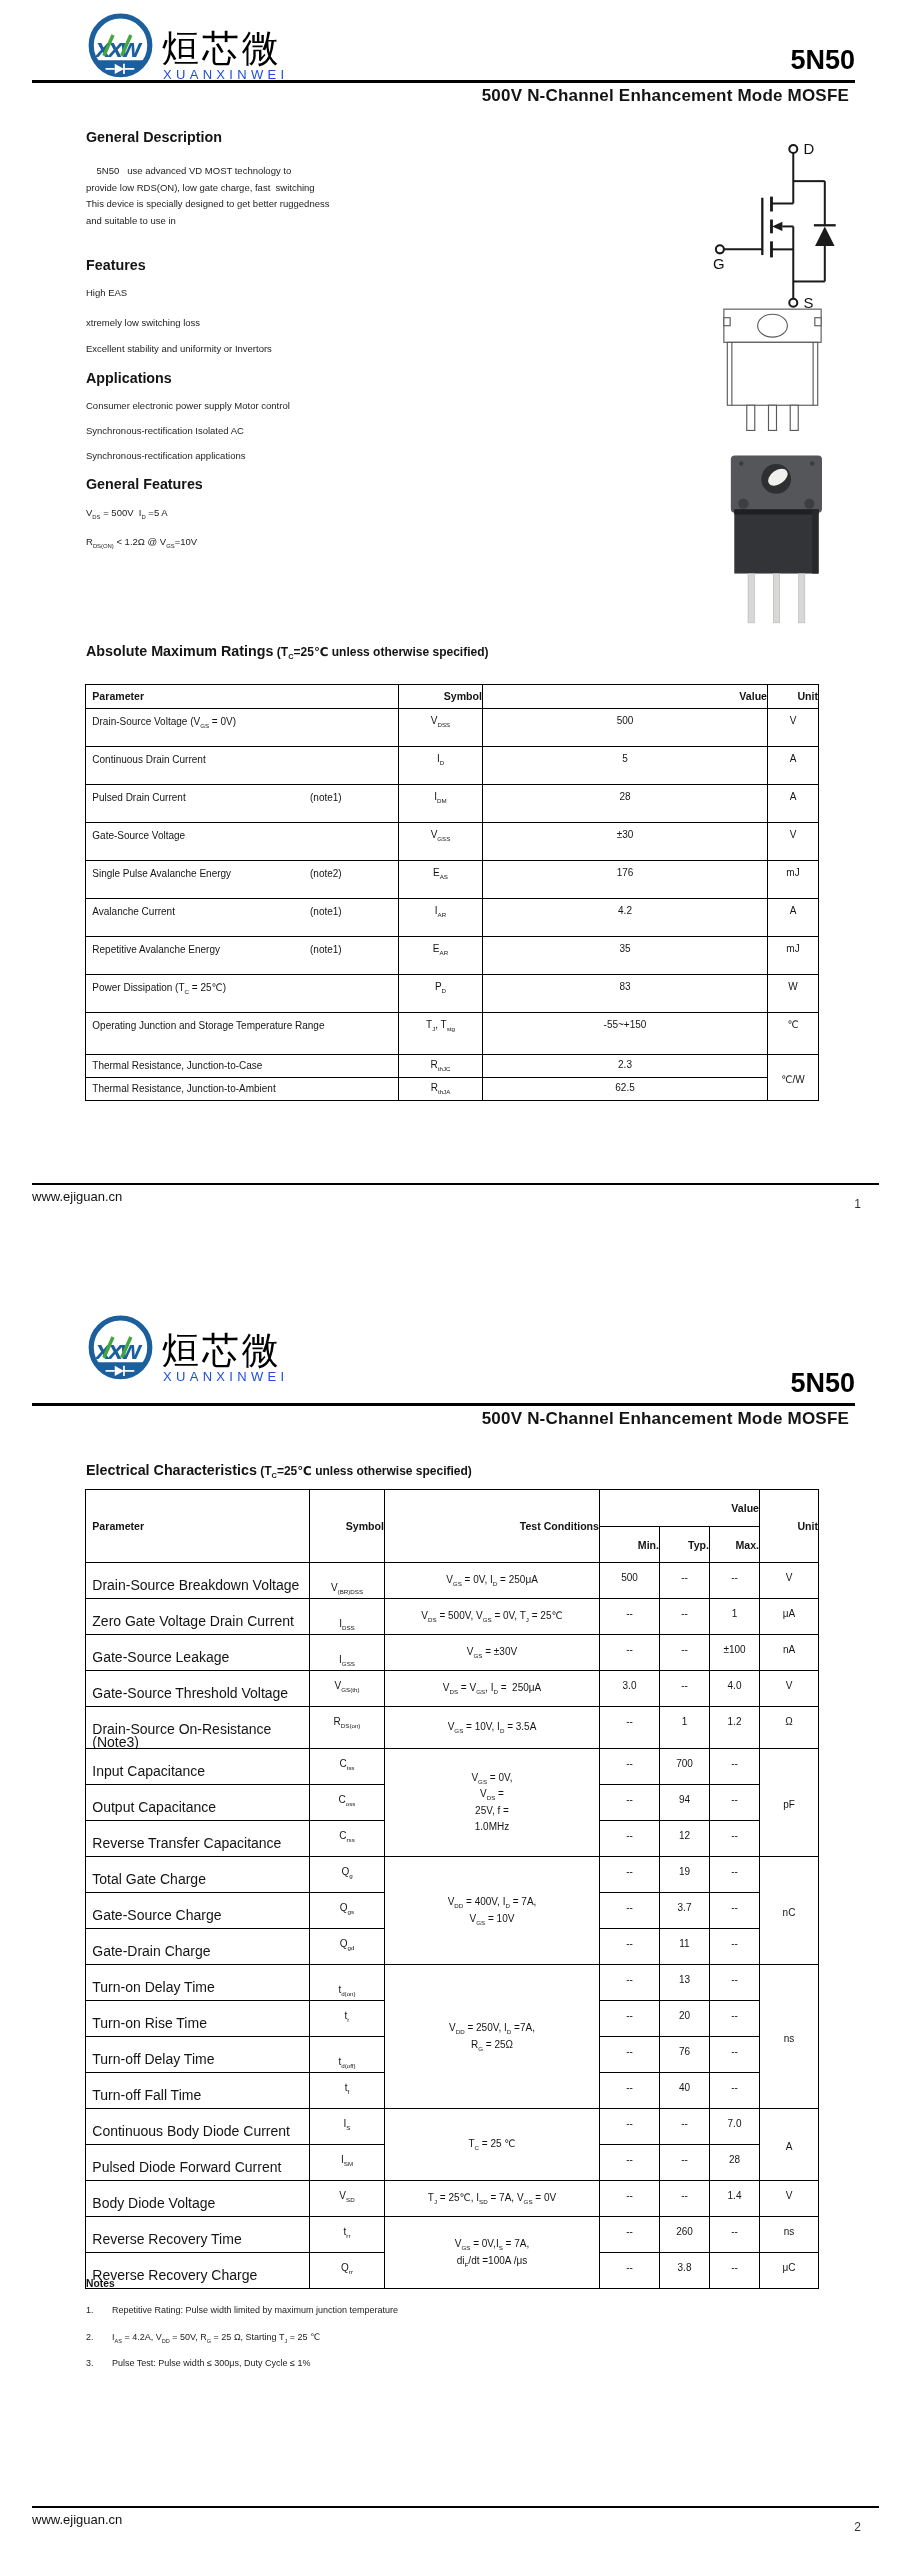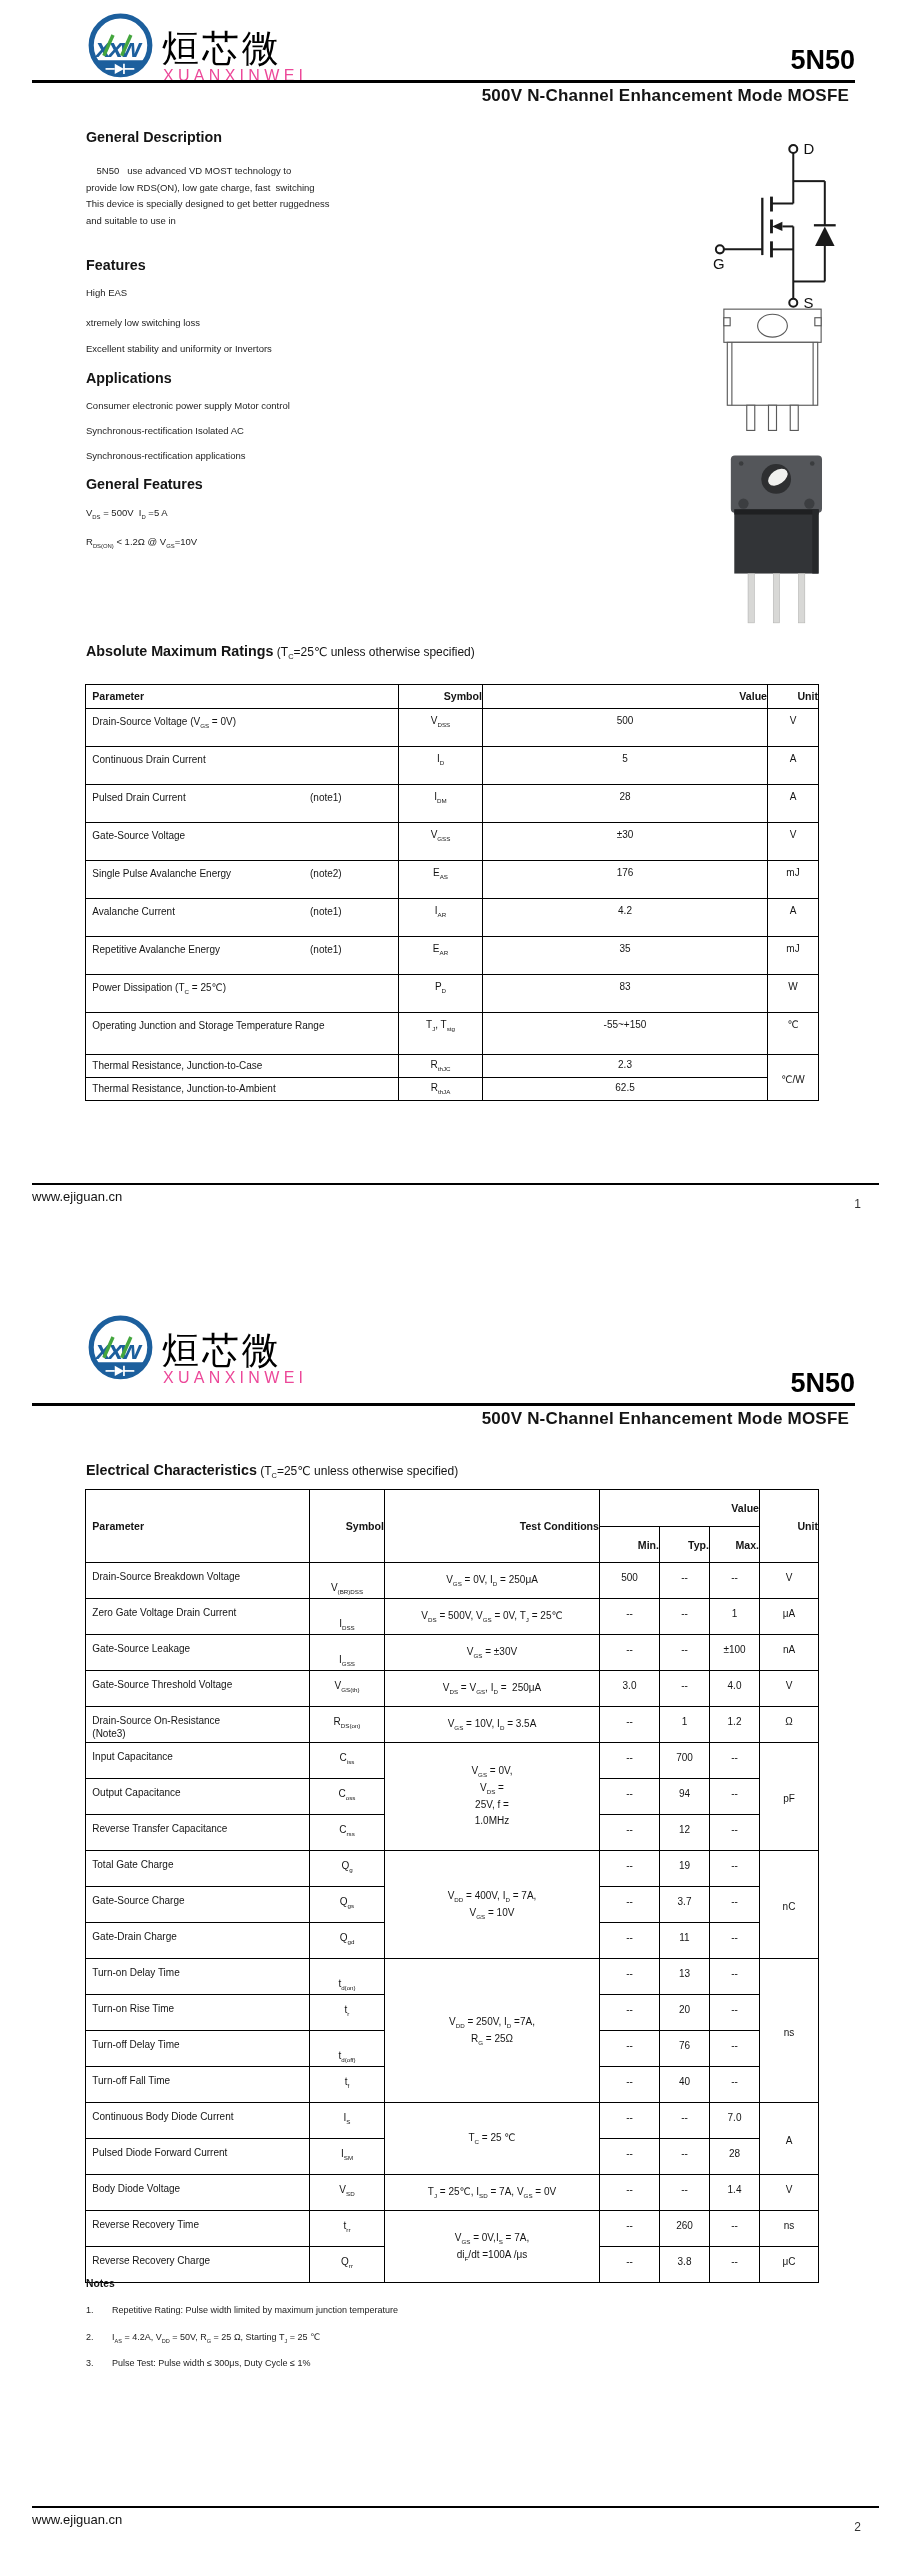--- a/index.html
+++ b/index.html
@@ -2,29 +2,29 @@
 <html style="font-size:9.2px"><head>
 <meta charset="utf-8">
 <style>
   *{box-sizing:border-box}
   body{margin:0;background:#fff}
   .sheet{position:relative;width:911px;height:2576px;background:#fff;color:#141414;
          font-family:"Liberation Sans","DejaVu Sans",sans-serif;overflow:hidden}
   .abs{position:absolute}
   
   .brand-cn{font-weight:400;font-size:37px;letter-spacing:2.9px;color:#000000;line-height:1}
-  .brand-en{font-size:16px;letter-spacing:4.3px;color:#ec4899;font-weight:500}
+  .brand-en{font-size:13px;letter-spacing:4.3px;color:#1d4ed8;font-weight:500}
   .partnum{font-size:27px;font-weight:700;color:#000;line-height:1}
   .hr-rule{height:2.9px;background:#000}
   .subtitle{font-size:17px;font-weight:700;letter-spacing:0.2px}
   
   .sec-h{font-size:14.3px;font-weight:700}
   .bodyline{font-size:9.5px;white-space:pre-wrap;color:#1c1c1c}
   .tblh .b{font-size:14.3px;font-weight:700}
-  .tblh .s{font-size:12px;font-weight:400}
+  .tblh .s{font-size:12px;font-weight:700}
   sub{font-size:62%;line-height:0}
   
   table.dt{border-collapse:collapse;table-layout:fixed;border:1.7px solid #000;background:#fff}
   .dt th,.dt td{border:0.6px solid #000;overflow:hidden;padding:0}
   .dt thead th{font-weight:700;font-size:10.6px;text-align:right;vertical-align:middle}
   .dt th.pl,.dt td.param{text-align:left;padding-left:6.3px;padding-right:3.4px}
   .amr thead tr{height:23.5px}
   .amr thead th{border-bottom:1.7px solid #000}
   .amr tbody tr{height:38px}
   .amr tbody tr.tall{height:42px}
@@ -33,21 +33,21 @@
   .amr td.param{position:relative;line-height:13px;padding-top:6.3px}
   .amr td .note{position:absolute;left:224px;top:6.3px}
   .amr tbody tr.thin td{padding-top:4.6px}
   .amr td.unitm{vertical-align:middle;padding-top:0}
   .ec thead tr.h1{height:37px}
   .ec thead tr.h2{height:36px}
   .ec thead th.vh{border-bottom:1.7px solid #000}
   .ec tbody tr{height:36px}
   .ec td{border-top:0.6px solid #000;vertical-align:top;padding-top:8.6px;font-size:10px;text-align:center}
   .ec tbody tr.g td{border-top:1.7px solid #000}
-  .ec td.param{font-size:10px;line-height:12.6px;padding-top:8px}
+  .ec td.param{font-size:14px;line-height:12.6px;padding-top:16px}
   .ec td.sym.bot{vertical-align:bottom;padding-bottom:5.2px}
   .ec td.tc{vertical-align:middle;padding-top:0;line-height:16.6px;white-space:pre-wrap}
   .ec td.unitm{vertical-align:middle;padding-top:4px}
   
   .ftr-rule{height:2.3px;background:#000}
   .ftr-url{font-size:13px;text-align:left;color:#111}
   .pagenum{font-size:12px;color:#333}
   
   .note-h{font-size:10.3px;font-weight:700}
   .note-line{font-size:9px;color:#1c1c1c}

